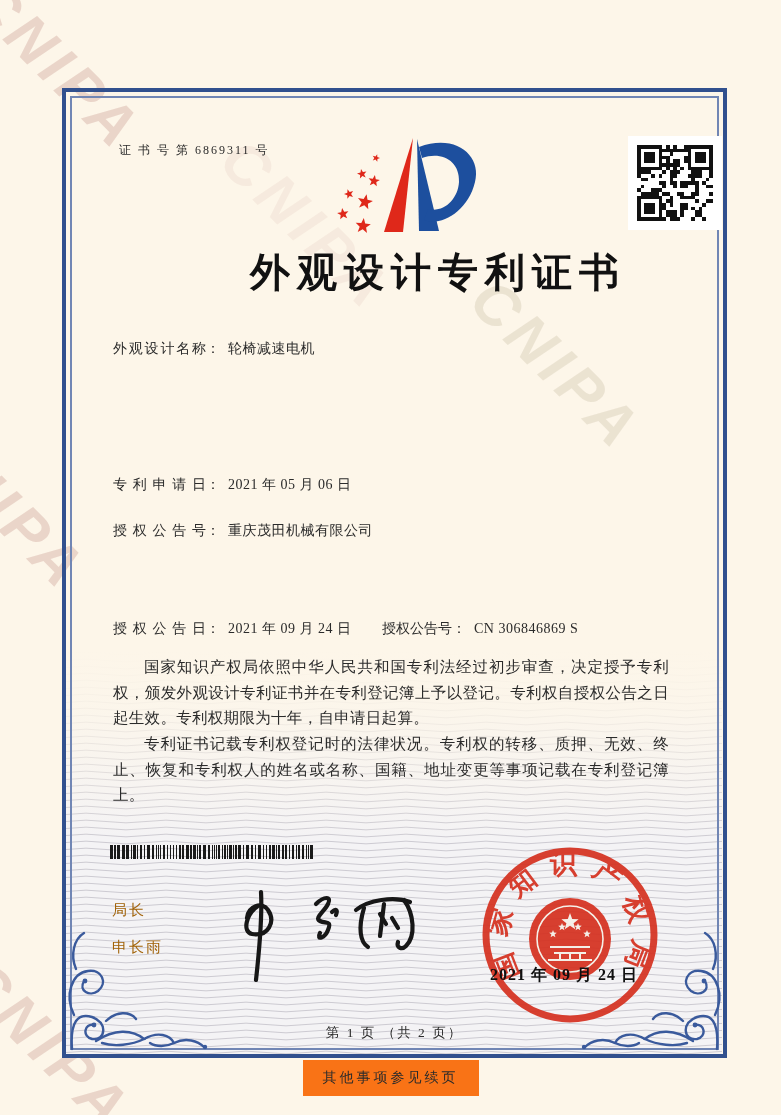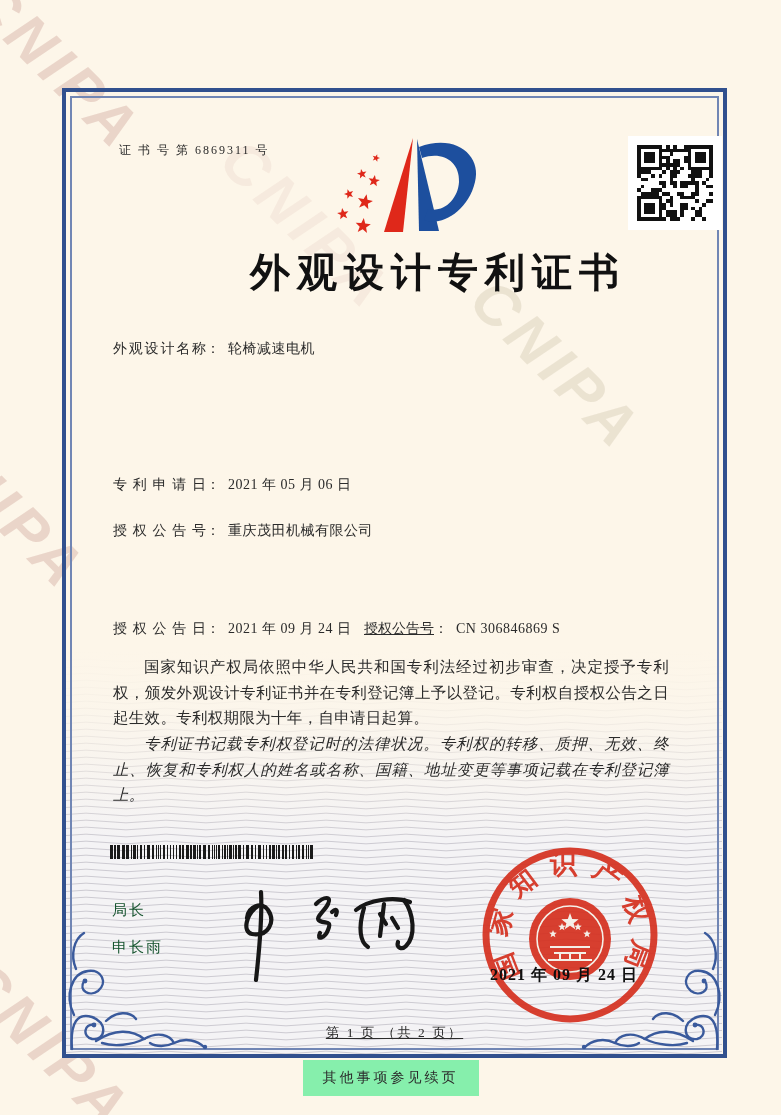--- a/index.html
+++ b/index.html
@@ -38,28 +38,28 @@
   .flabel{
     display:inline-block;width:93px;text-align:justify;text-align-last:justify;
     vertical-align:bottom;
   }
   .fcolon{display:inline-block;}
   .fvalue{display:inline-block;margin-left:8px;letter-spacing:0.5px;}
   .para{
     left:113px;width:556px;font-size:15.5px;line-height:25.6px;
     text-align:justify;text-indent:2em;letter-spacing:0.3px;
   }
-  .officer{font-family:"Liberation Sans","DejaVu Sans",sans-serif;font-size:15px;letter-spacing:2px;color:#14532d;}
+  .officer{font-family:"Liberation Sans","DejaVu Sans",sans-serif;font-size:15px;letter-spacing:2px;color:#a16207;}
   .sealdate{
     font-size:16px;letter-spacing:1px;color:#101010;font-weight:bold;white-space:nowrap;
   }
-  .pageinfo{left:62px;top:1024px;width:665px;text-align:center;font-size:13.5px;letter-spacing:2px;text-decoration:underline;}
+  .pageinfo{left:62px;top:1024px;width:665px;text-align:center;font-size:13.5px;letter-spacing:2px;}
   .note{
     left:50%;top:1060px;transform:translateX(-50%);
-    background:#86efac;padding:9px 20px;font-size:14px;letter-spacing:3px;white-space:nowrap;
+    background:#f97316;padding:9px 20px;font-size:14px;letter-spacing:3px;white-space:nowrap;
   }
   .waves-fade{
     position:absolute;left:66px;top:650px;width:656px;height:190px;
     background:linear-gradient(180deg,#fdf6e9 0%,rgba(253,246,233,0.85) 30%,rgba(253,246,233,0) 100%);
   }
 </style>
 </head>
 <body>
 
 <div class="page">
@@ -373,26 +373,26 @@
     <div class="abs frow" style="top:476px;">
       <span class="flabel">专利申请日</span><span class="fcolon">：</span><span class="fvalue">2021 年 05 月 06 日</span>
     </div>
     <div class="abs frow" style="top:522px;">
       <span class="flabel">授权公告号</span><span class="fcolon">：</span><span class="fvalue">重庆茂田机械有限公司</span>
     </div>
 
     <div class="abs frow" style="top:620px;">
       <span class="flabel">授权公告日</span><span class="fcolon">：</span><span class="fvalue">2021 年 09 月 24 日</span>
     </div>
-    <div class="abs frow" style="left:364px;top:620px;text-decoration:underline;">
+    <div class="abs frow" style="left:382px;top:620px;">
       <span>授权公告号</span><span class="fcolon">：</span><span class="fvalue">CN 306846869 S</span>
     </div>
 
     <div class="abs para" style="top:654px;">国家知识产权局依照中华人民共和国专利法经过初步审查，决定授予专利权，颁发外观设计专利证书并在专利登记簿上予以登记。专利权自授权公告之日起生效。专利权期限为十年，自申请日起算。</div>
-    <div class="abs para" style="top:731px;font-style:italic;">专利证书记载专利权登记时的法律状况。专利权的转移、质押、无效、终止、恢复和专利权人的姓名或名称、国籍、地址变更等事项记载在专利登记簿上。</div>
+    <div class="abs para" style="top:731px;">专利证书记载专利权登记时的法律状况。专利权的转移、质押、无效、终止、恢复和专利权人的姓名或名称、国籍、地址变更等事项记载在专利登记簿上。</div>
 
     <svg id="barcode" class="abs" style="left:110px;top:845px;" width="206" height="14">
         <rect x="0" y="0" width="3" height="14" fill="#1a1a1a"></rect>
         <rect x="4" y="0" width="2" height="14" fill="#1a1a1a"></rect>
         <rect x="7" y="0" width="3" height="14" fill="#1a1a1a"></rect>
         <rect x="12" y="0" width="3" height="14" fill="#1a1a1a"></rect>
         <rect x="16" y="0" width="3" height="14" fill="#1a1a1a"></rect>
         <rect x="21" y="0" width="1" height="14" fill="#1a1a1a"></rect>
         <rect x="23" y="0" width="3" height="14" fill="#1a1a1a"></rect>
         <rect x="27" y="0" width="1" height="14" fill="#1a1a1a"></rect>

